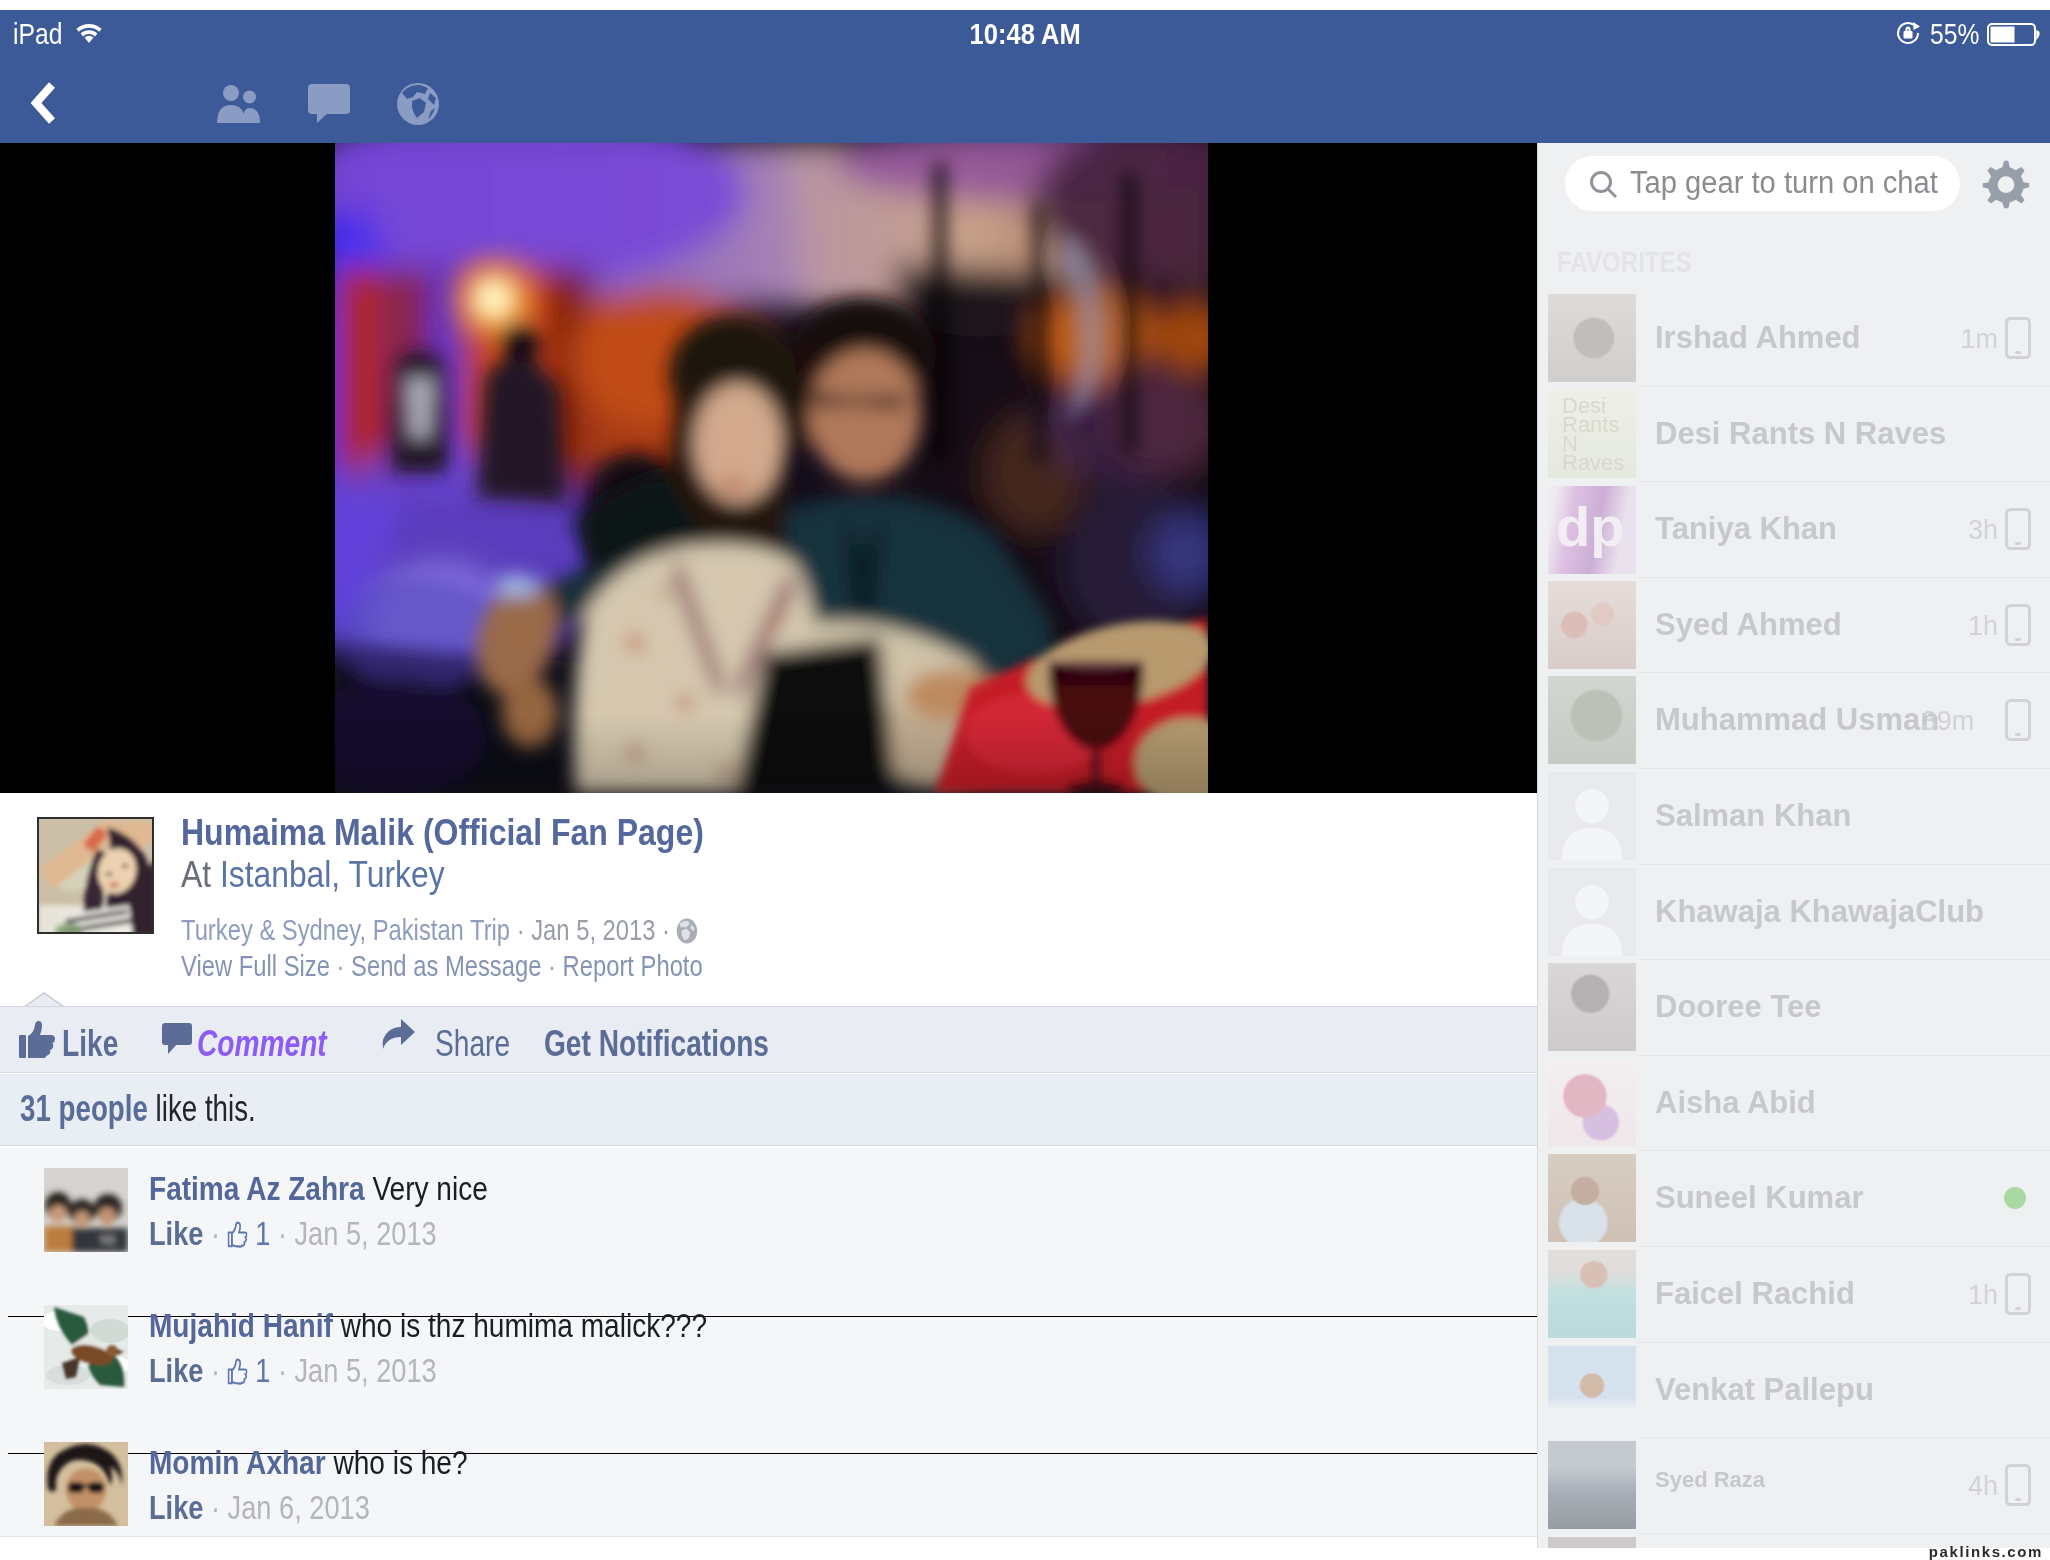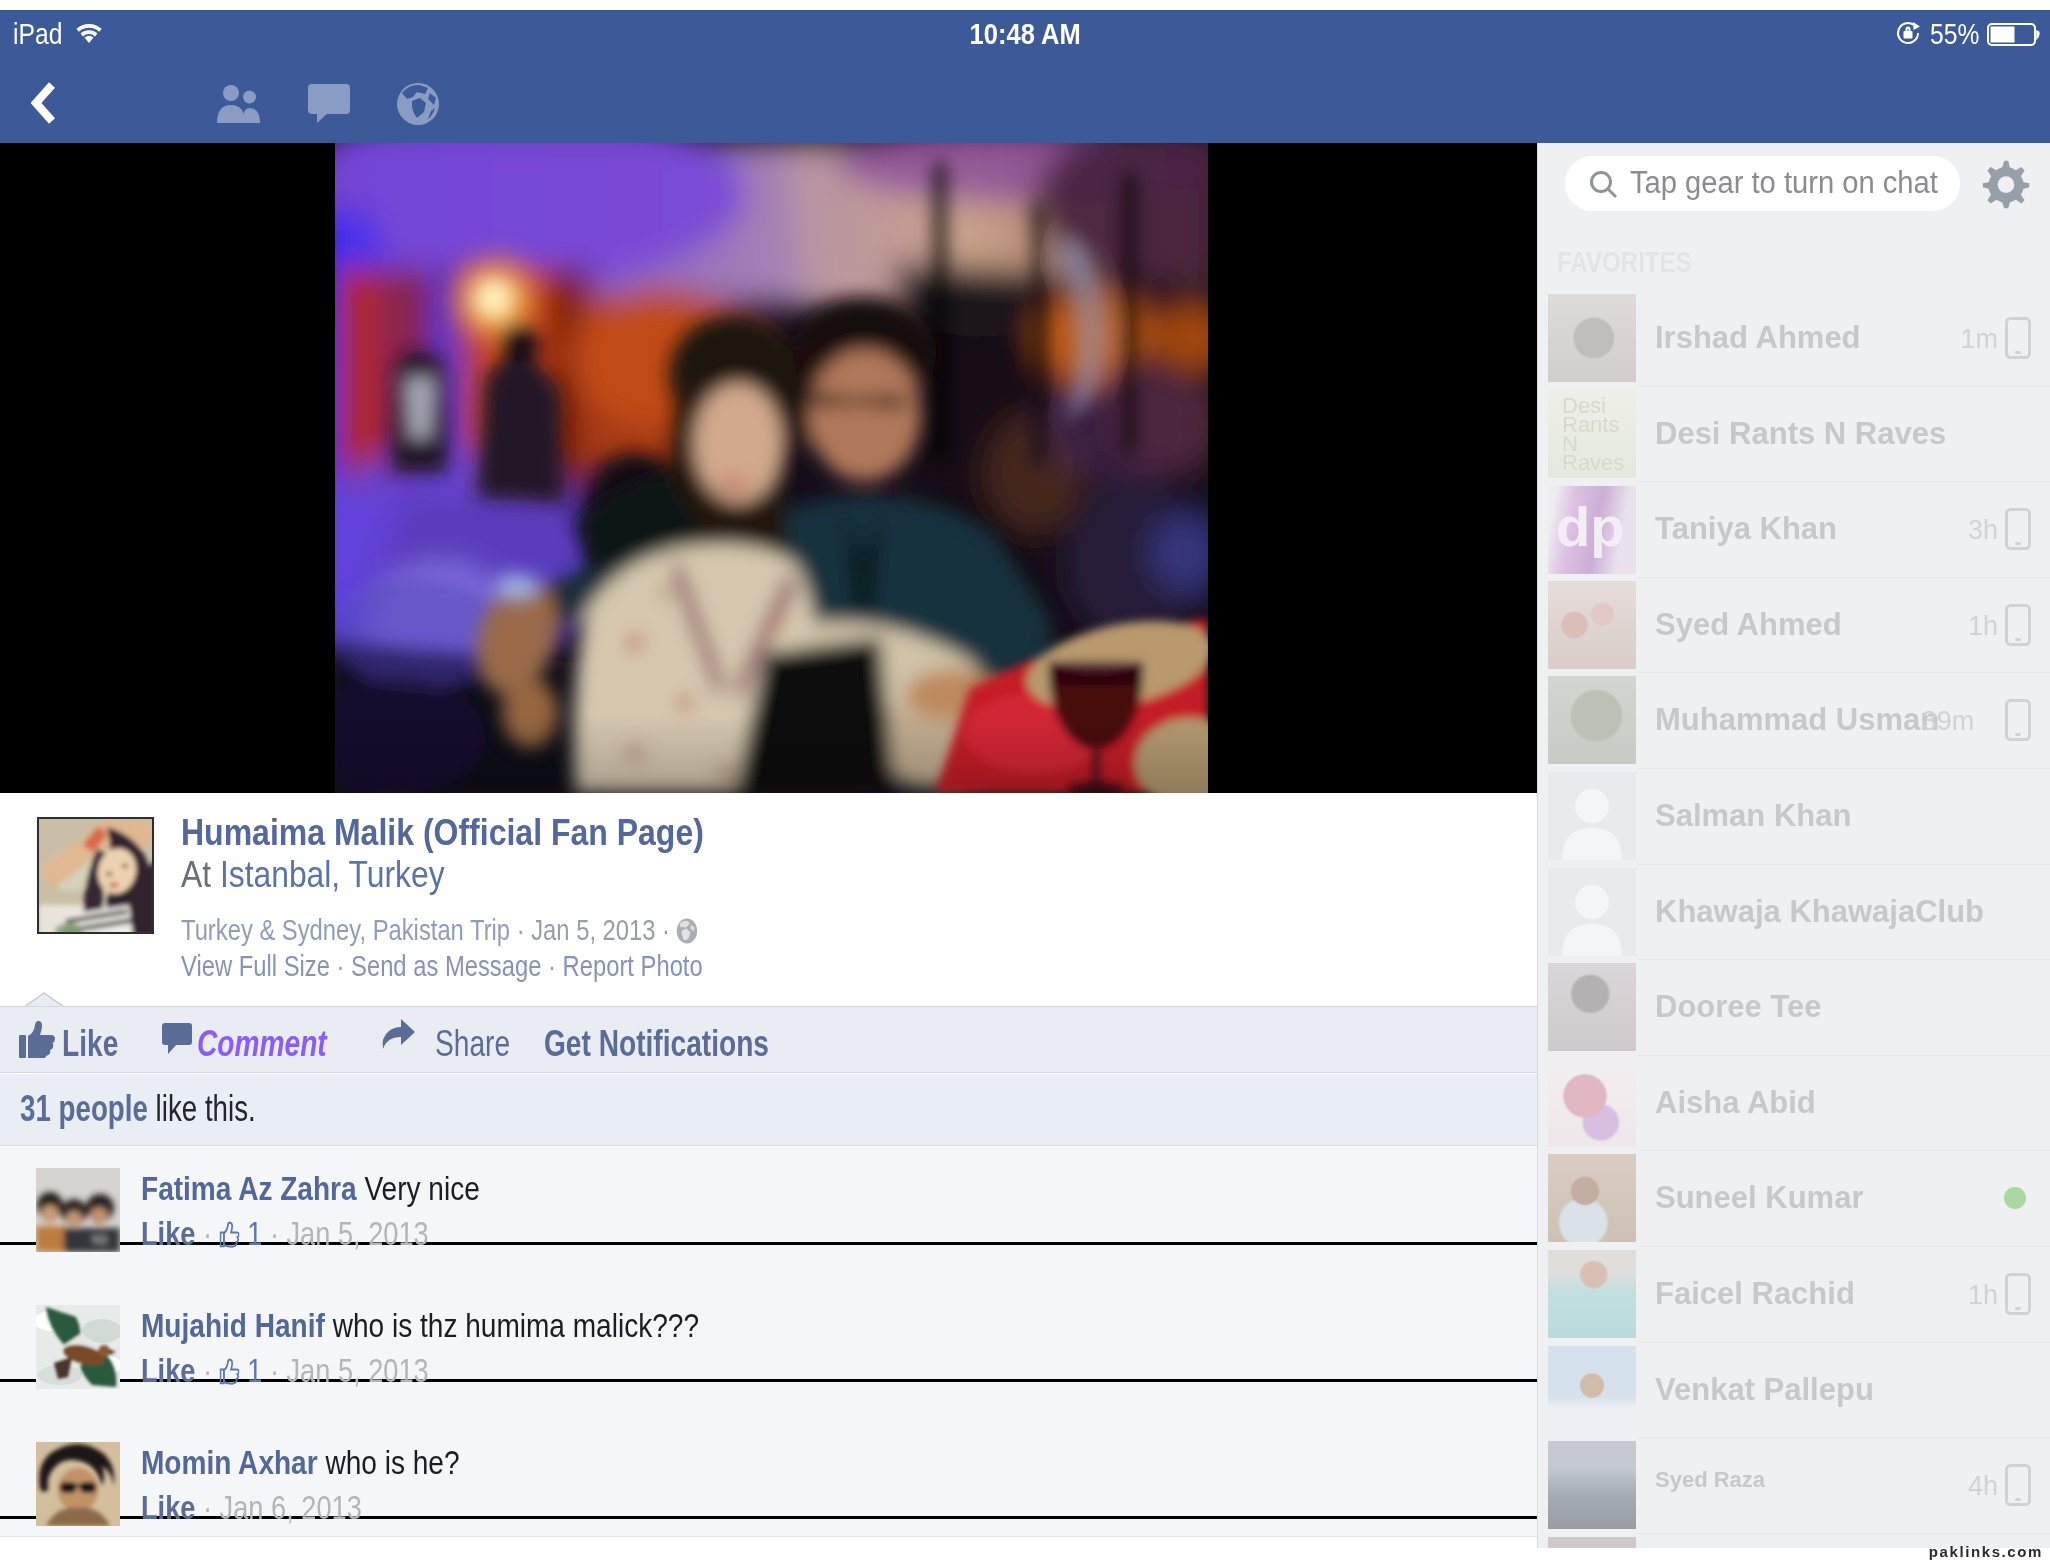--- a/index.html
+++ b/index.html
@@ -24,21 +24,21 @@
 
   
   #info { position:absolute; left:0; top:793px; width:1537px; height:213px; background:#fff; }
 
   
   #actionbar { position:absolute; left:0; top:1006px; width:1537px; height:67px; background:#e9ecf2; border-top:1px solid #d4d7dd; border-bottom:1px solid #d4d7dd; }
   #likesrow { position:absolute; left:0; top:1074px; width:1537px; height:72px; background:#e9edf4; border-bottom:1px solid #d4d7dd; }
 
   
   #comments { position:absolute; left:0; top:1147px; width:1537px; height:390px; background:#f5f6f7; border-bottom:1px solid #e3e4e6; overflow:hidden; }
-  .comment { position:absolute; left:0; width:1537px; height:98px; border-bottom:3px solid #000000; }
+  .comment { position:absolute; left:8px; width:1537px; height:170px; border-bottom:1px solid #000000; }
   .cavatar { position:absolute; left:36px; top:21px; width:84px; height:84px; }
   .cname { color:#54679b; font-weight:bold; }
   .ctext { color:#1a1d24; }
   .cmeta { color:#b3b5ba; }
 
   #watermark { position:absolute; right:7px; top:1543px; font-size:15px; letter-spacing:1.6px; color:#2b2b2b; font-weight:bold; }
 </style>
 </head>
 <body>
 <div id="page">

